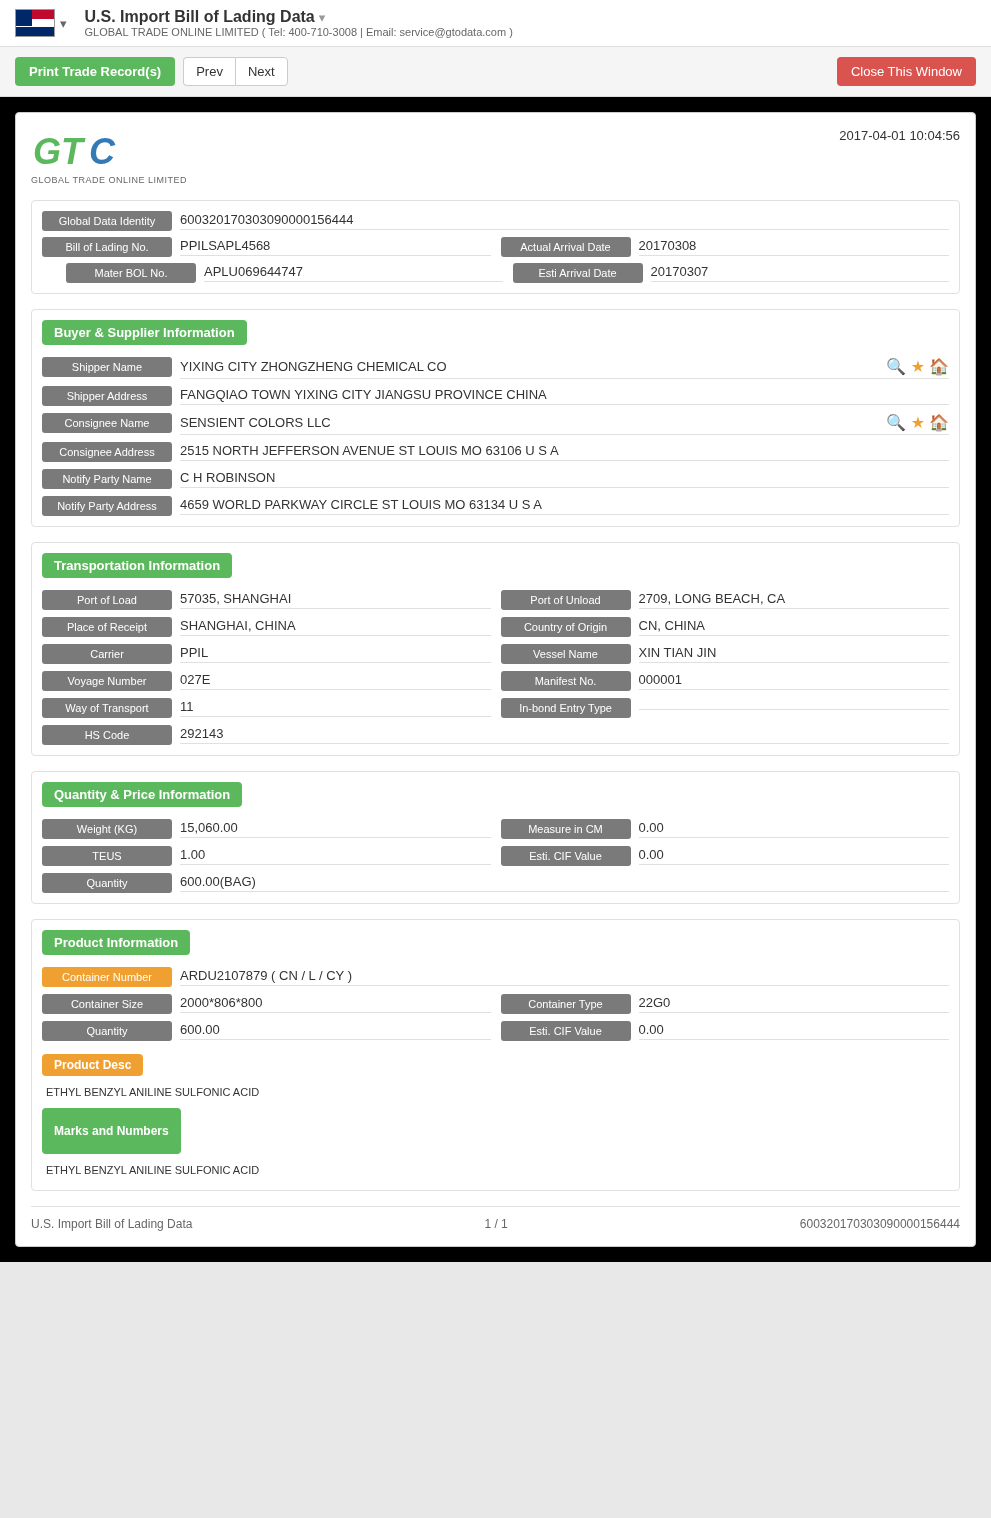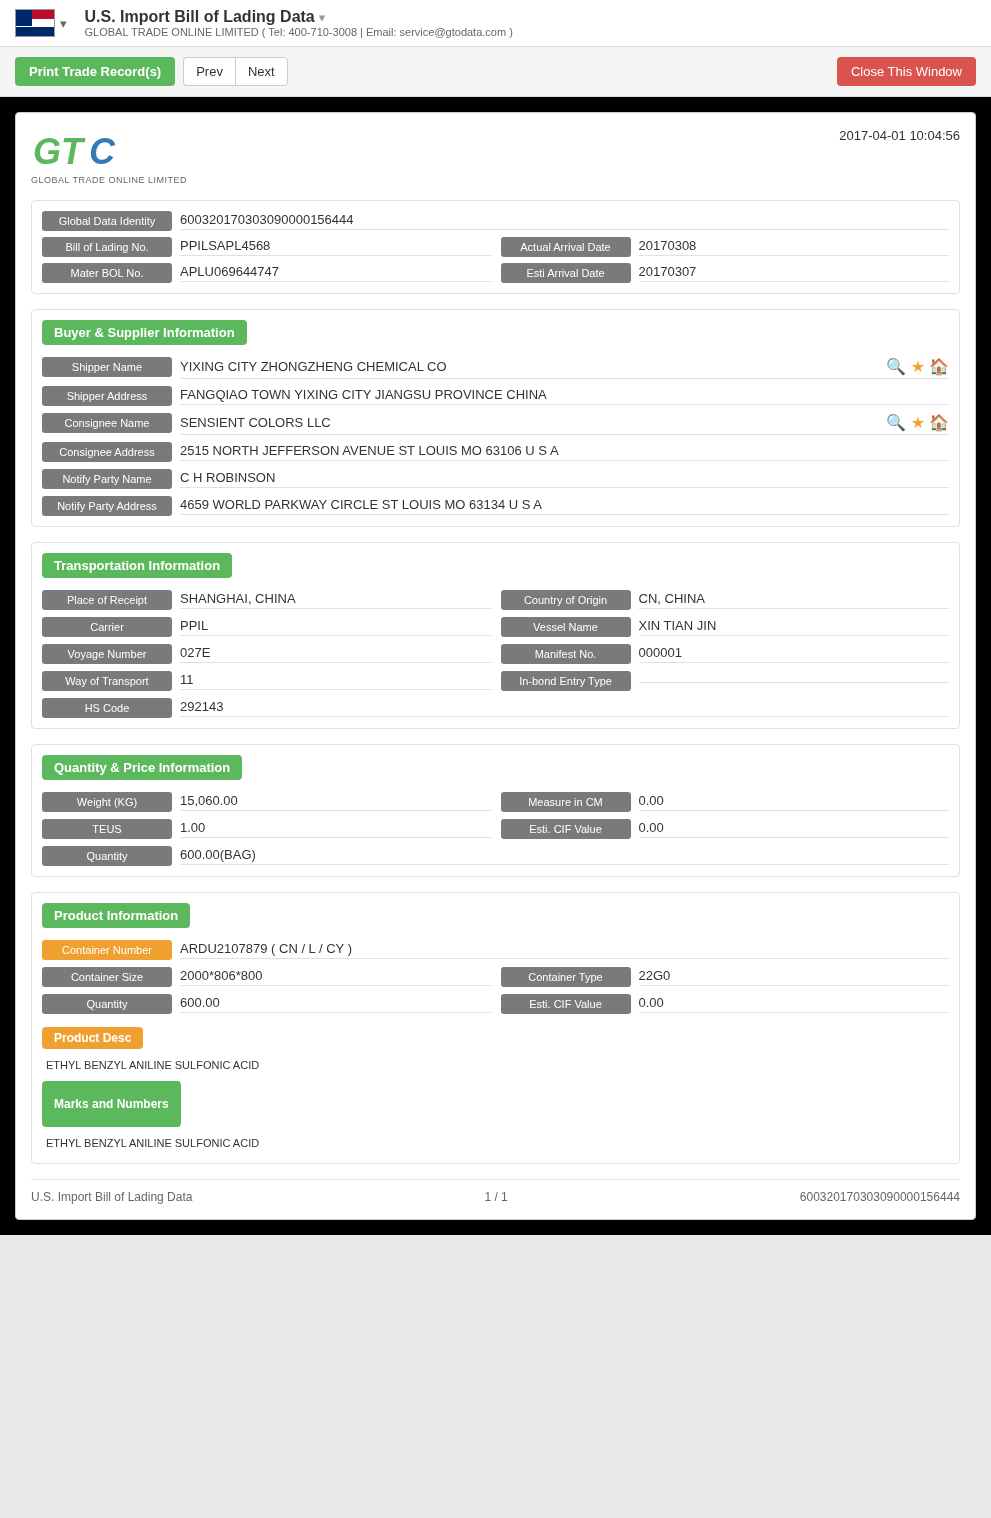--- a/index.html
+++ b/index.html
@@ -23,21 +23,21 @@
     .record-card { background: #fff; border: 1px solid #ccc; border-radius: 4px; padding: 15px; }
     
     .card-header { display: flex; justify-content: space-between; align-items: flex-start; margin-bottom: 15px; }
     .logo-area { display: flex; flex-direction: column; align-items: flex-start; }
     .logo-circle { display: flex; align-items: center; }
     .logo-text { font-size: 9px; color: #666; margin-top: 2px; letter-spacing: 0.5px; }
     .record-datetime { font-size: 13px; color: #333; text-align: right; }
     
     .identity-section { margin-bottom: 15px; border: 1px solid #e0e0e0; border-radius: 4px; padding: 10px; }
     .identity-row { display: flex; align-items: center; margin-bottom: 6px; }
-    .identity-row:last-child { margin-bottom: 0; }
+    .identity-row:last-child { margin-bottom: 0; margin-left: 24px; }
     .label-badge { background: #7a7a7a; color: #fff; padding: 4px 8px; border-radius: 3px; font-size: 11px; min-width: 130px; text-align: center; white-space: nowrap; }
     .label-badge.orange { background: #f0a030; }
     .value-text { margin-left: 8px; font-size: 13px; color: #333; flex: 1; border-bottom: 1px solid #e0e0e0; padding-bottom: 2px; }
     .dual-row { display: flex; gap: 10px; }
     .dual-col { display: flex; align-items: center; flex: 1; }
     
     .section-container { border: 1px solid #e0e0e0; border-radius: 4px; margin-bottom: 15px; padding: 10px; }
     .section-title { display: inline-block; background: #5cb85c; color: #fff; padding: 5px 12px; border-radius: 4px; font-size: 13px; font-weight: bold; margin-bottom: 12px; }
     
     .field-row { display: flex; align-items: center; margin-bottom: 7px; }
@@ -180,20 +180,30 @@
       
       <div class="field-row">
         <span class="field-label">Notify Party Address</span>
         <span class="field-value">4659 WORLD PARKWAY CIRCLE ST LOUIS MO 63134 U S A</span>
       </div>
     </div>
 
     <div class="section-container">
       <div class="section-title">Transportation Information</div>
 
+      <div class="field-row two-col">
+        <div class="field-col">
+          <span class="field-label">Port of Load</span>
+          <span class="field-value">57035, SHANGHAI</span>
+        </div>
+        <div class="field-col">
+          <span class="field-label">Port of Unload</span>
+          <span class="field-value">2709, LONG BEACH, CA</span>
+        </div>
+      </div>
 
       <div class="field-row two-col">
         <div class="field-col">
           <span class="field-label">Place of Receipt</span>
           <span class="field-value">SHANGHAI, CHINA</span>
         </div>
         <div class="field-col">
           <span class="field-label">Country of Origin</span>
           <span class="field-value">CN, CHINA</span>
         </div>

